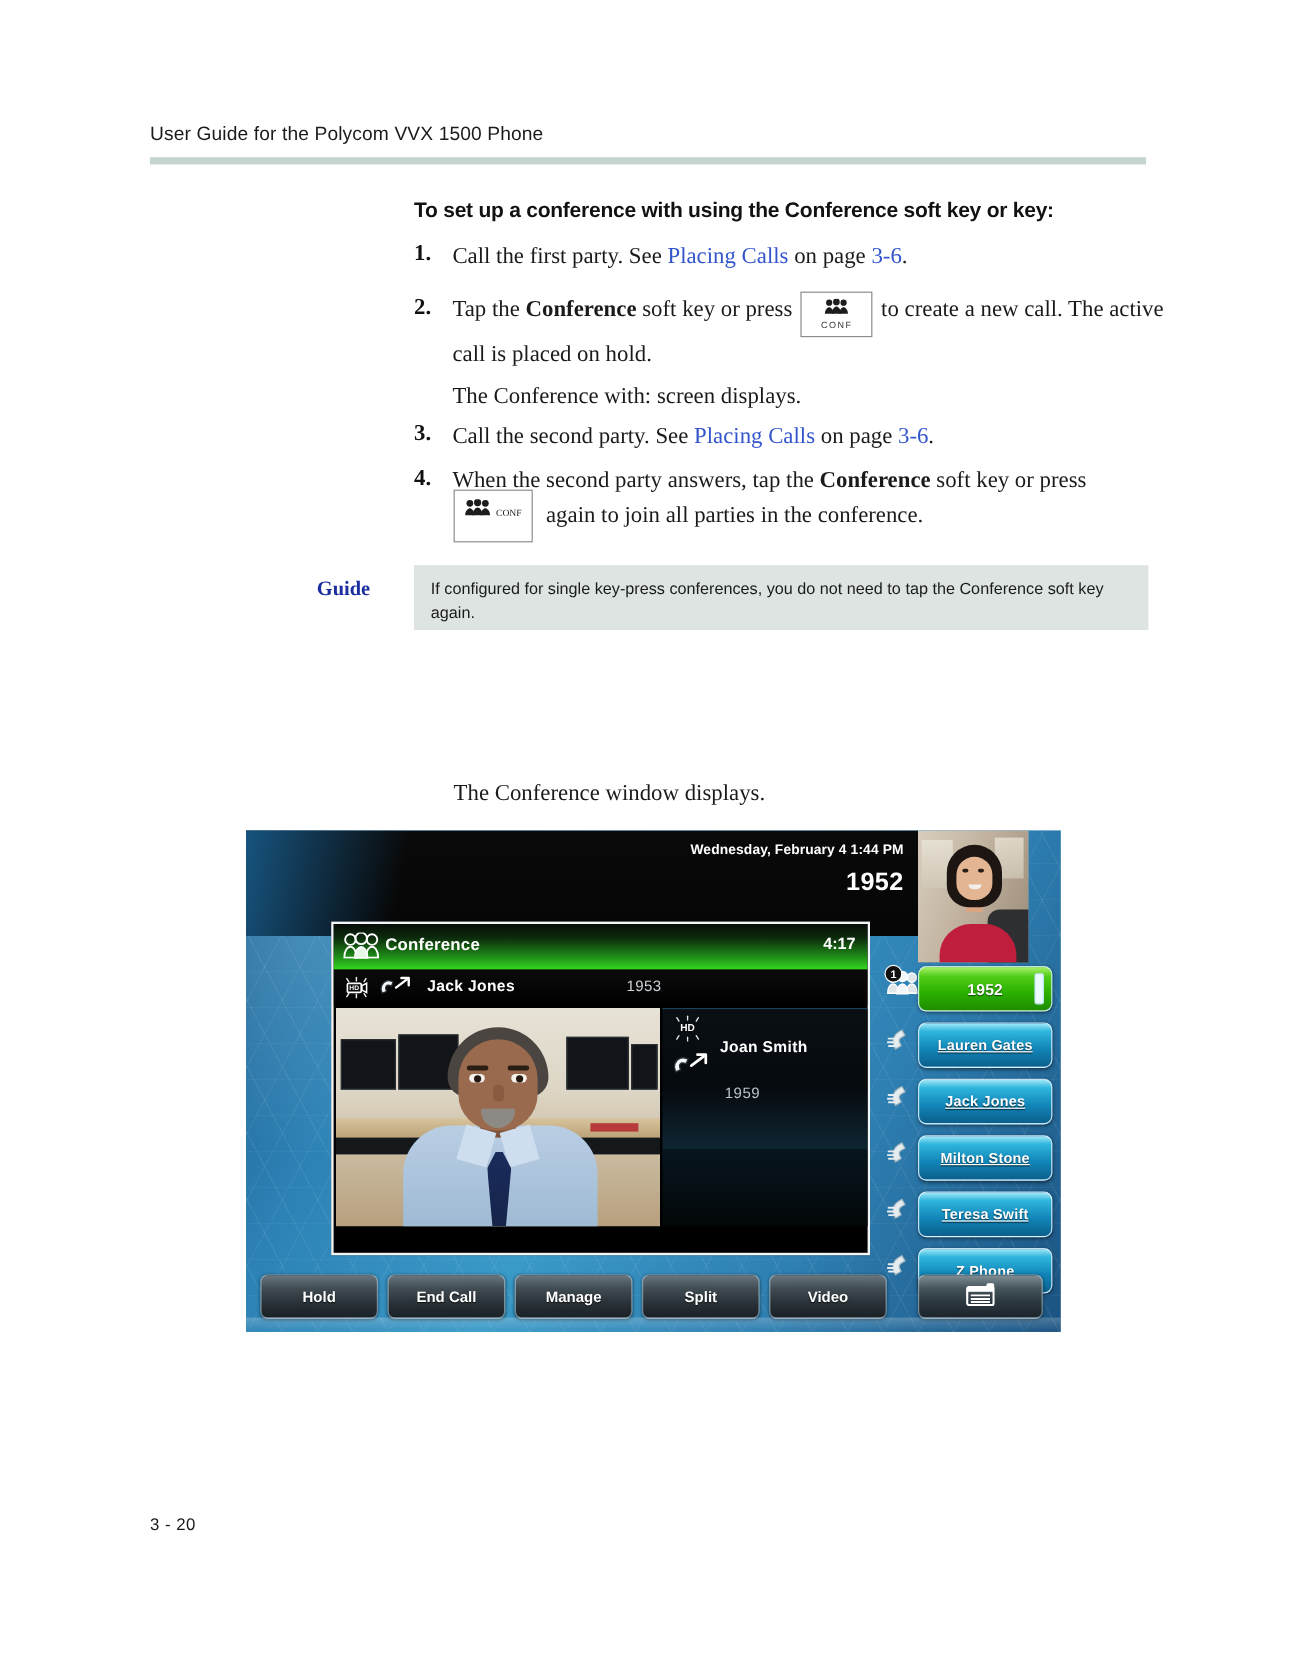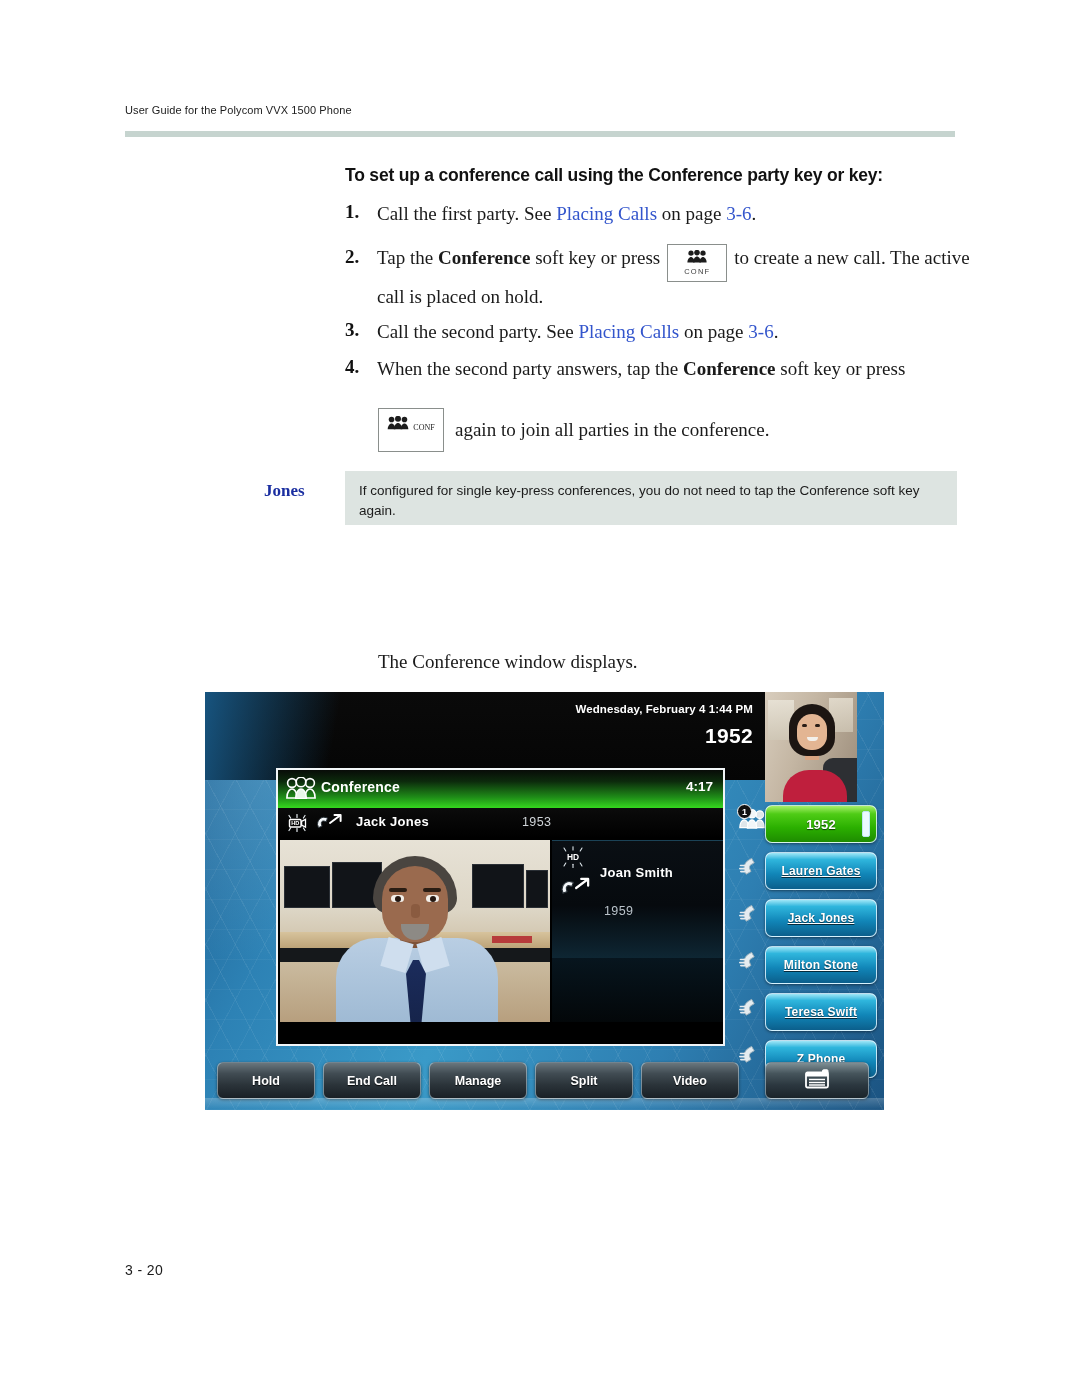--- a/index.html
+++ b/index.html
@@ -12,21 +12,21 @@
     position:relative;
     overflow:hidden;
   }
 
   
   .page { position:absolute; inset:0; }
 
   .running-head {
     position:absolute; left:125px; top:104px;
     font-family:"Liberation Sans", sans-serif;
-    font-size:11px; letter-spacing:.1px;
+    font-size:16px; letter-spacing:.1px;
     color:#1b1b1b;
   }
   .head-rule {
     position:absolute; left:125px; top:131px;
     width:830px; height:6px;
     background:#c6d4cf;
   }
 
   .footer-page {
     position:absolute; left:125px; top:1262px;
@@ -361,21 +361,21 @@
   }
 </style>
 </head>
 <body>
 
 <div class="page">
 
   <div class="running-head">User Guide for the Polycom VVX 1500 Phone</div>
   <div class="head-rule"></div>
 
-  <h1 class="proc-heading">To set up a conference call using the Conference party key or key:</h1>
+  <h1 class="proc-heading">To set up a conference with using the Conference soft key or key:</h1>
 
   <div class="steps">
 
     <div class="step">
       <div class="step-num">1.</div>
       <div class="step-body">
         <span>Call the first party. See </span><span class="xref">Placing Calls</span><span> on page </span><span class="xref">3-6</span><span>.</span>
       </div>
     </div>
 
@@ -390,20 +390,21 @@
                 <circle cx="10" cy="2.6" r="2.8" fill="#1d1d1d"></circle>
                 <path d="M0.4 12.4 C0.4 8.6 3 7 4 7 C5 7 7.6 8.6 7.6 12.4 Z" fill="#1d1d1d"></path>
                 <path d="M12.4 12.4 C12.4 8.6 15 7 16 7 C17 7 19.6 8.6 19.6 12.4 Z" fill="#1d1d1d"></path>
                 <path d="M6.1 12.4 C6.1 8.2 8.9 6.5 10 6.5 C11.1 6.5 13.9 8.2 13.9 12.4 Z" fill="#1d1d1d"></path>
               </svg>
             </span>
             <span class="cf-lbl">CONF</span>
         </span><span>to create a new call. The active call is placed on hold.</span>
       </div>
     </div>
+    <div class="sub-line" style="margin-left:32px;margin-top:2px;">The Conference with: screen displays.</div>
 
     <div class="step" style="margin-top:2px;">
       <div class="step-num">3.</div>
       <div class="step-body">
         <span>Call the second party. See </span><span class="xref">Placing Calls</span><span> on page </span><span class="xref">3-6</span><span>.</span>
       </div>
     </div>
 
     <div class="step" style="margin-top:6px;">
       <div class="step-num">4.</div>
@@ -421,21 +422,21 @@
         <circle cx="10" cy="2.6" r="2.8" fill="#1d1d1d"></circle>
         <path d="M0.4 12.4 C0.4 8.6 3 7 4 7 C5 7 7.6 8.6 7.6 12.4 Z" fill="#1d1d1d"></path>
         <path d="M12.4 12.4 C12.4 8.6 15 7 16 7 C17 7 19.6 8.6 19.6 12.4 Z" fill="#1d1d1d"></path>
         <path d="M6.1 12.4 C6.1 8.2 8.9 6.5 10 6.5 C11.1 6.5 13.9 8.2 13.9 12.4 Z" fill="#1d1d1d"></path>
       </svg>
     </span>
     <span class="cf-lbl">CONF</span>
   </div>
   <div class="step4-tail">again to join all parties in the conference.</div>
 
-  <div class="note-label">Jones</div>
+  <div class="note-label">Guide</div>
   <div class="note-box">
     <p>If configured for single key-press conferences, you do not need to tap the Conference soft key again.</p>
   </div>
 
   <div class="para" id="para-window">The Conference window displays.</div>
 
   <div class="phone">
     <div class="glow"></div>
     <div class="texture"></div>
 

